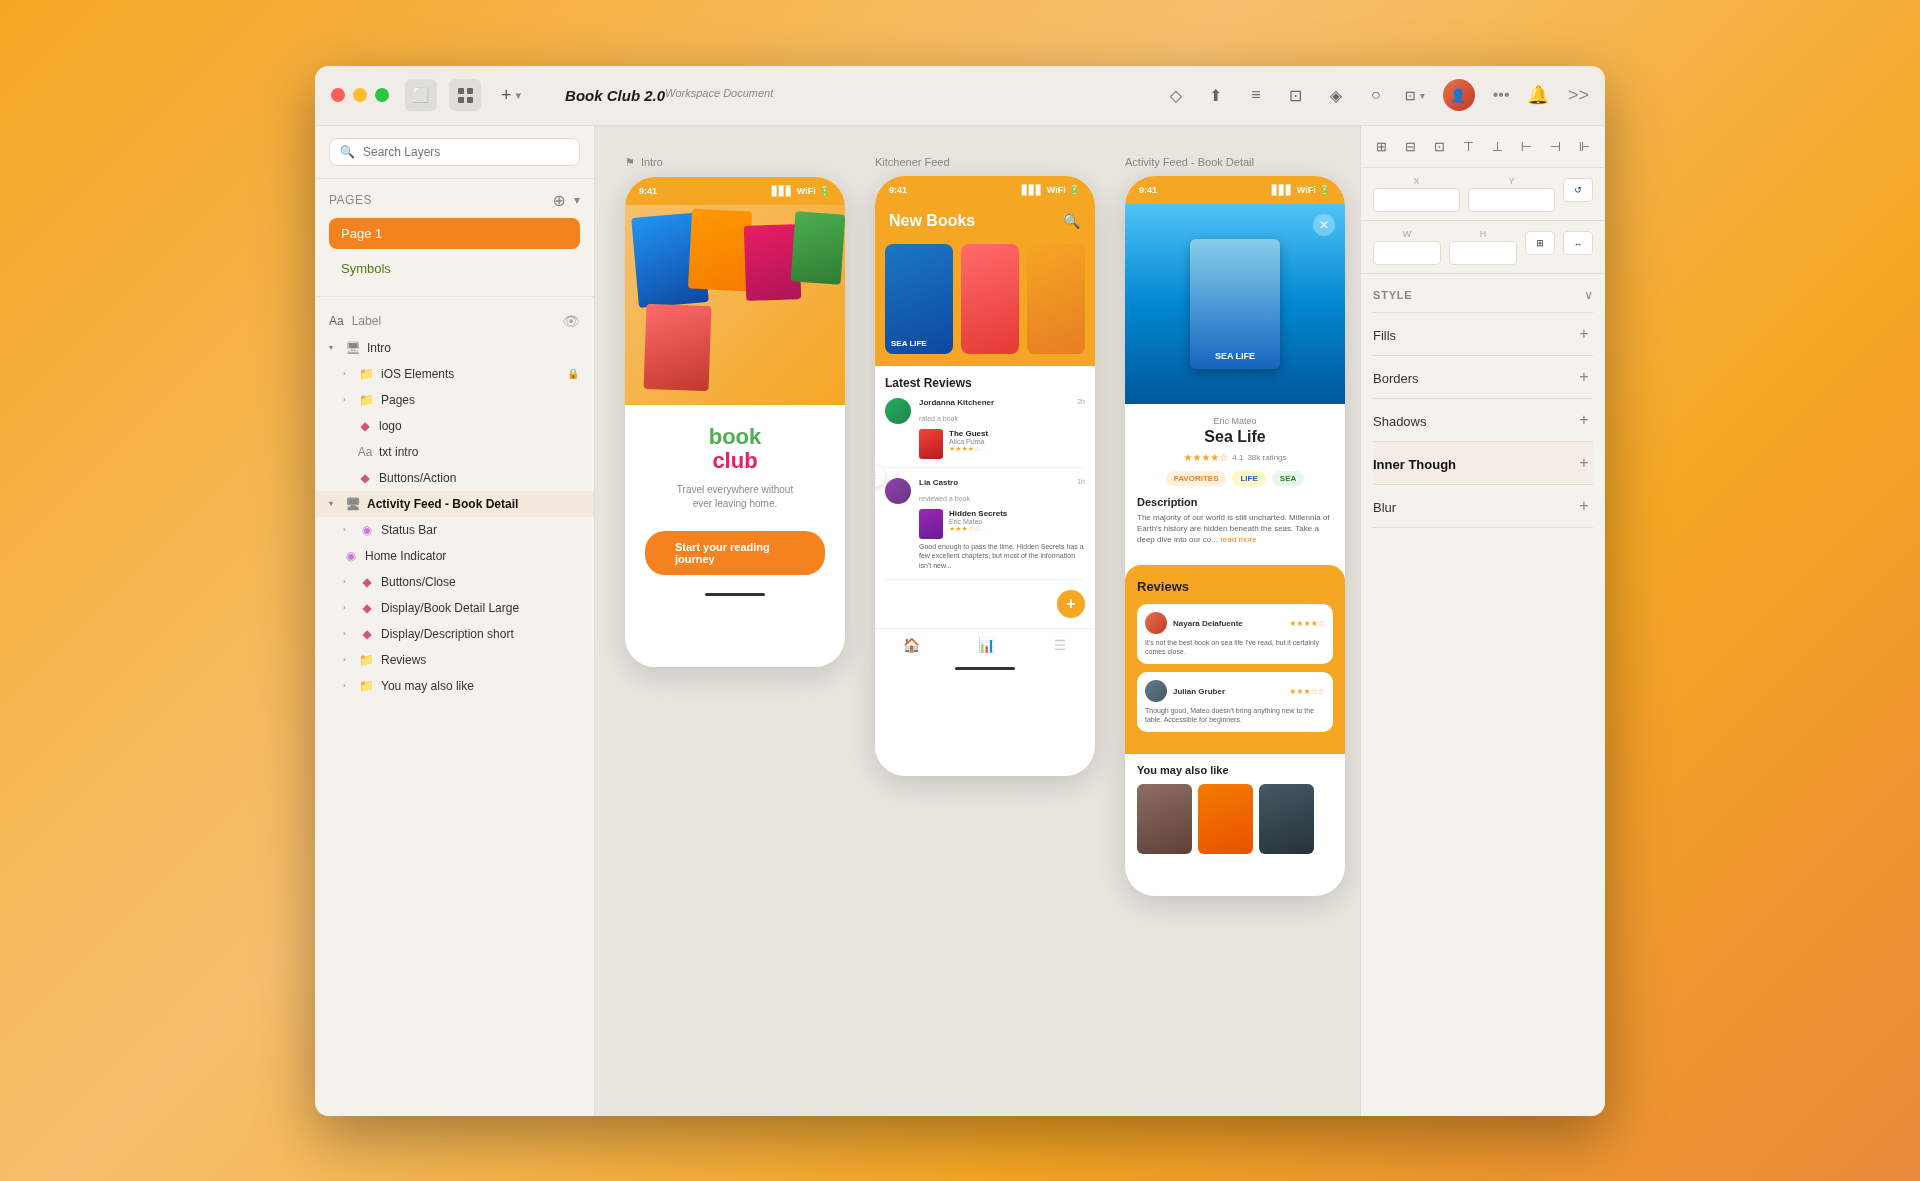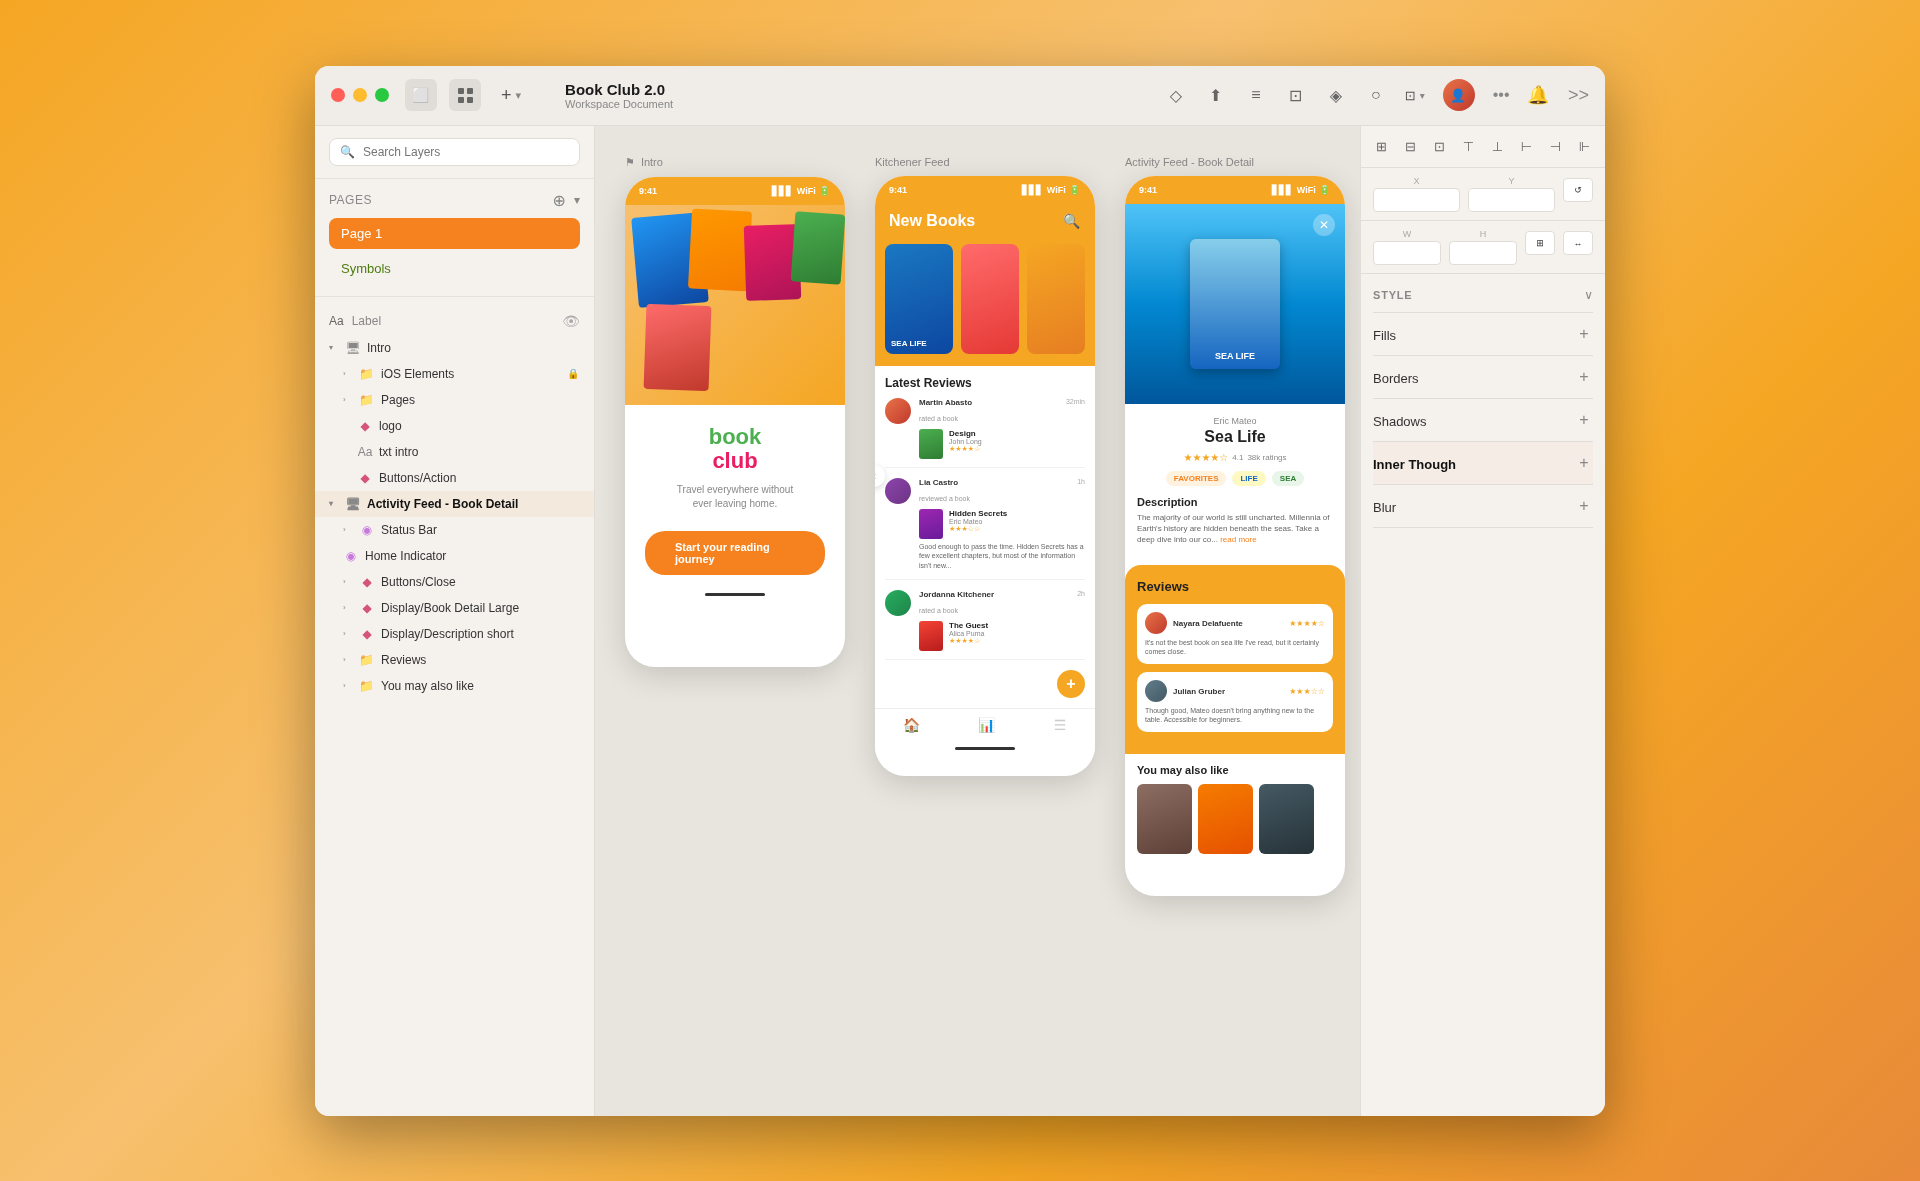--- a/index.html
+++ b/index.html
@@ -72,23 +72,24 @@
       justify-content: center;
     }
     .grid-dots {
       display: grid;
       grid-template-columns: repeat(2,6px);
       gap: 3px;
     }
     .grid-dot { width: 6px; height: 6px; background: #666; border-radius: 1px; }
     .doc-title-area {
       display: flex;
-      flex-direction: column;
+      flex-direction: row;
       margin-right: auto;
       margin-left: 20px;
+      font-style: italic;
     }
     .doc-title {
       font-size: 15px;
       font-weight: 600;
       color: #1a1a1a;
     }
     .doc-subtitle {
       font-size: 11px;
       color: #888;
     }
@@ -883,33 +884,34 @@
             <div class="featured-books">
               <div class="fb1">
                 <span class="fb1-label">SEA LIFE</span>
               </div>
               <div class="fb2"></div>
               <div class="fb3"></div>
             </div>
             <div class="reviews-section">
               <div class="reviews-title">Latest Reviews</div>
 
+
               <div class="review-item">
-                <div class="reviewer-avatar av1"></div>
+                <div class="reviewer-avatar av3"></div>
                 <div class="review-content">
                   <div class="review-header">
-                    <span class="reviewer-name">Martin Abasto</span>
-                    <span class="review-time">32min</span>
+                    <span class="reviewer-name">Jordanna Kitchener</span>
+                    <span class="review-time">2h</span>
                   </div>
                   <span class="review-action">rated a book</span>
                   <div class="review-book-row">
-                    <div class="review-book-thumb rbt1"></div>
+                    <div class="review-book-thumb rbt3"></div>
                     <div class="review-book-info">
-                      <div class="review-book-title">Design</div>
-                      <div class="review-book-author">John Long</div>
+                      <div class="review-book-title">The Guest</div>
+                      <div class="review-book-author">Alica Puma</div>
                       <div class="stars">★★★★☆</div>
                     </div>
                   </div>
                 </div>
               </div>
 
               <div class="review-item">
                 <div class="reviewer-avatar av2"></div>
                 <div class="review-content">
                   <div class="review-header">
@@ -921,39 +923,20 @@
                     <div class="review-book-thumb rbt2"></div>
                     <div class="review-book-info">
                       <div class="review-book-title">Hidden Secrets</div>
                       <div class="review-book-author">Eric Mateo</div>
                       <div class="stars">★★★☆☆</div>
                     </div>
                   </div>
                   <div class="review-text">Good enough to pass the time. Hidden Secrets has a few excellent chapters, but most of the information isn't new...</div>
                 </div>
               </div>
-
-              <div class="review-item">
-                <div class="reviewer-avatar av3"></div>
-                <div class="review-content">
-                  <div class="review-header">
-                    <span class="reviewer-name">Jordanna Kitchener</span>
-                    <span class="review-time">2h</span>
-                  </div>
-                  <span class="review-action">rated a book</span>
-                  <div class="review-book-row">
-                    <div class="review-book-thumb rbt3"></div>
-                    <div class="review-book-info">
-                      <div class="review-book-title">The Guest</div>
-                      <div class="review-book-author">Alica Puma</div>
-                      <div class="stars">★★★★☆</div>
-                    </div>
-                  </div>
-                </div>
-              </div>
               <div style="display:flex;justify-content:flex-end;">
                 <div class="plus-fab">+</div>
               </div>
             </div>
             <div class="tab-bar">
               <span class="tab-icon">🏠</span>
               <span class="tab-icon-inactive">📊</span>
               <span class="tab-icon-inactive">☰</span>
             </div>
             <div style="display:flex;align-items:center;justify-content:center;padding:6px 0;background:white;">

